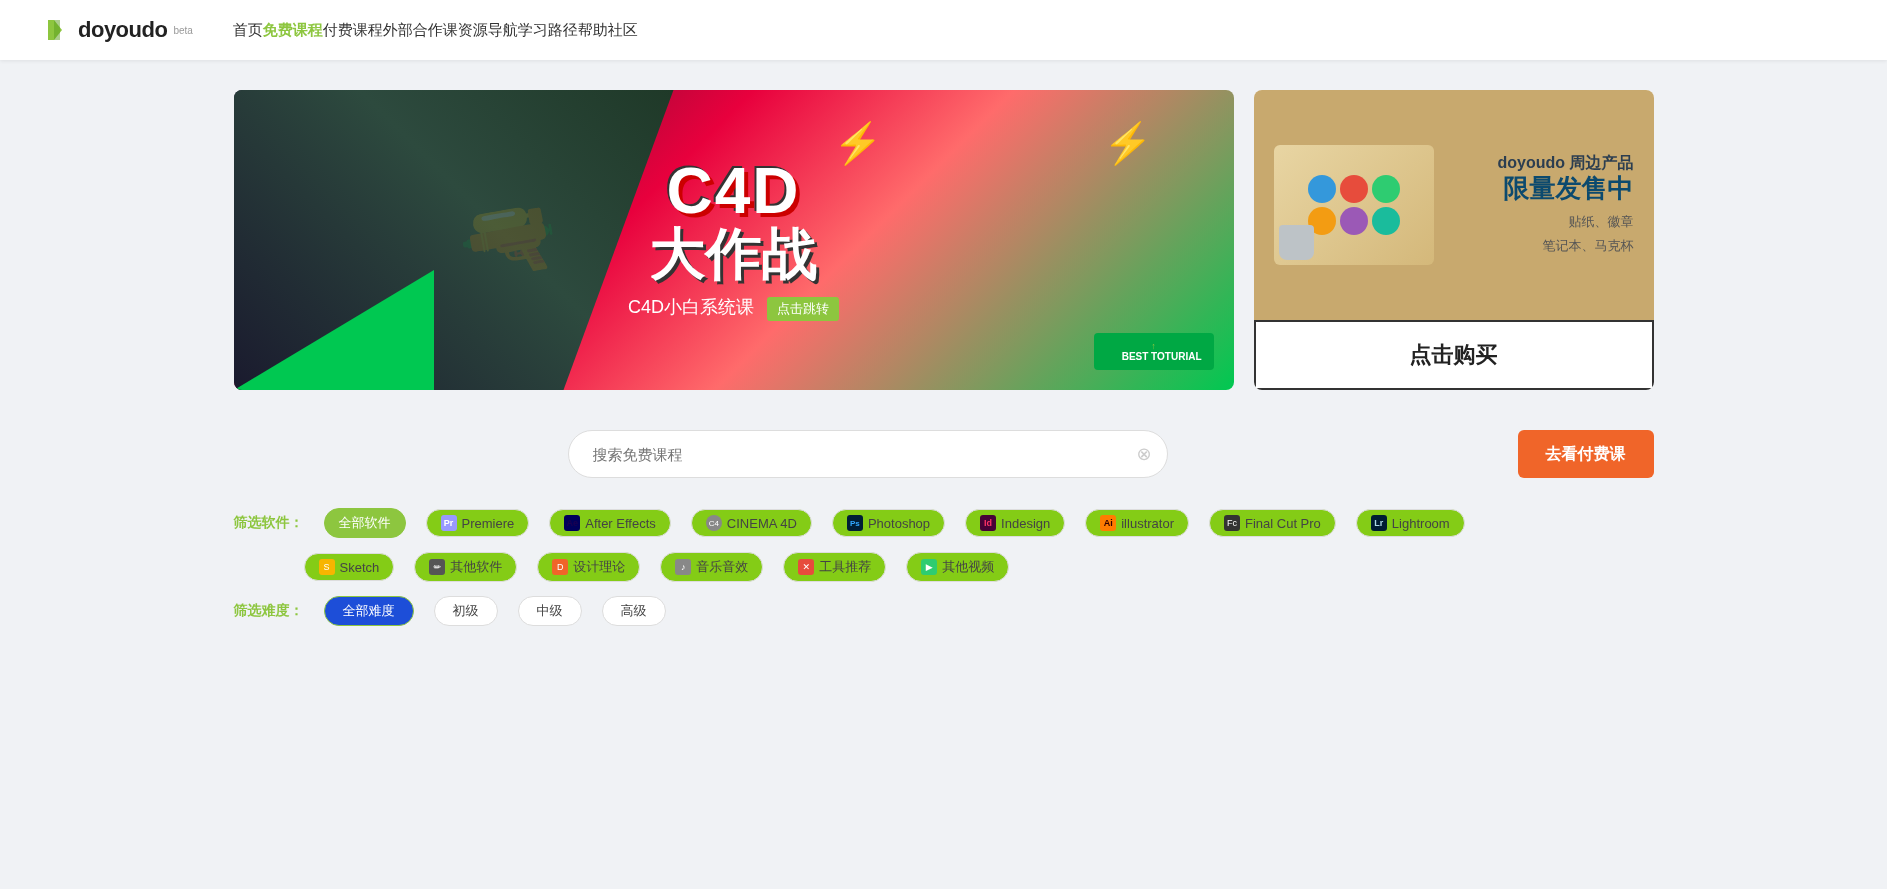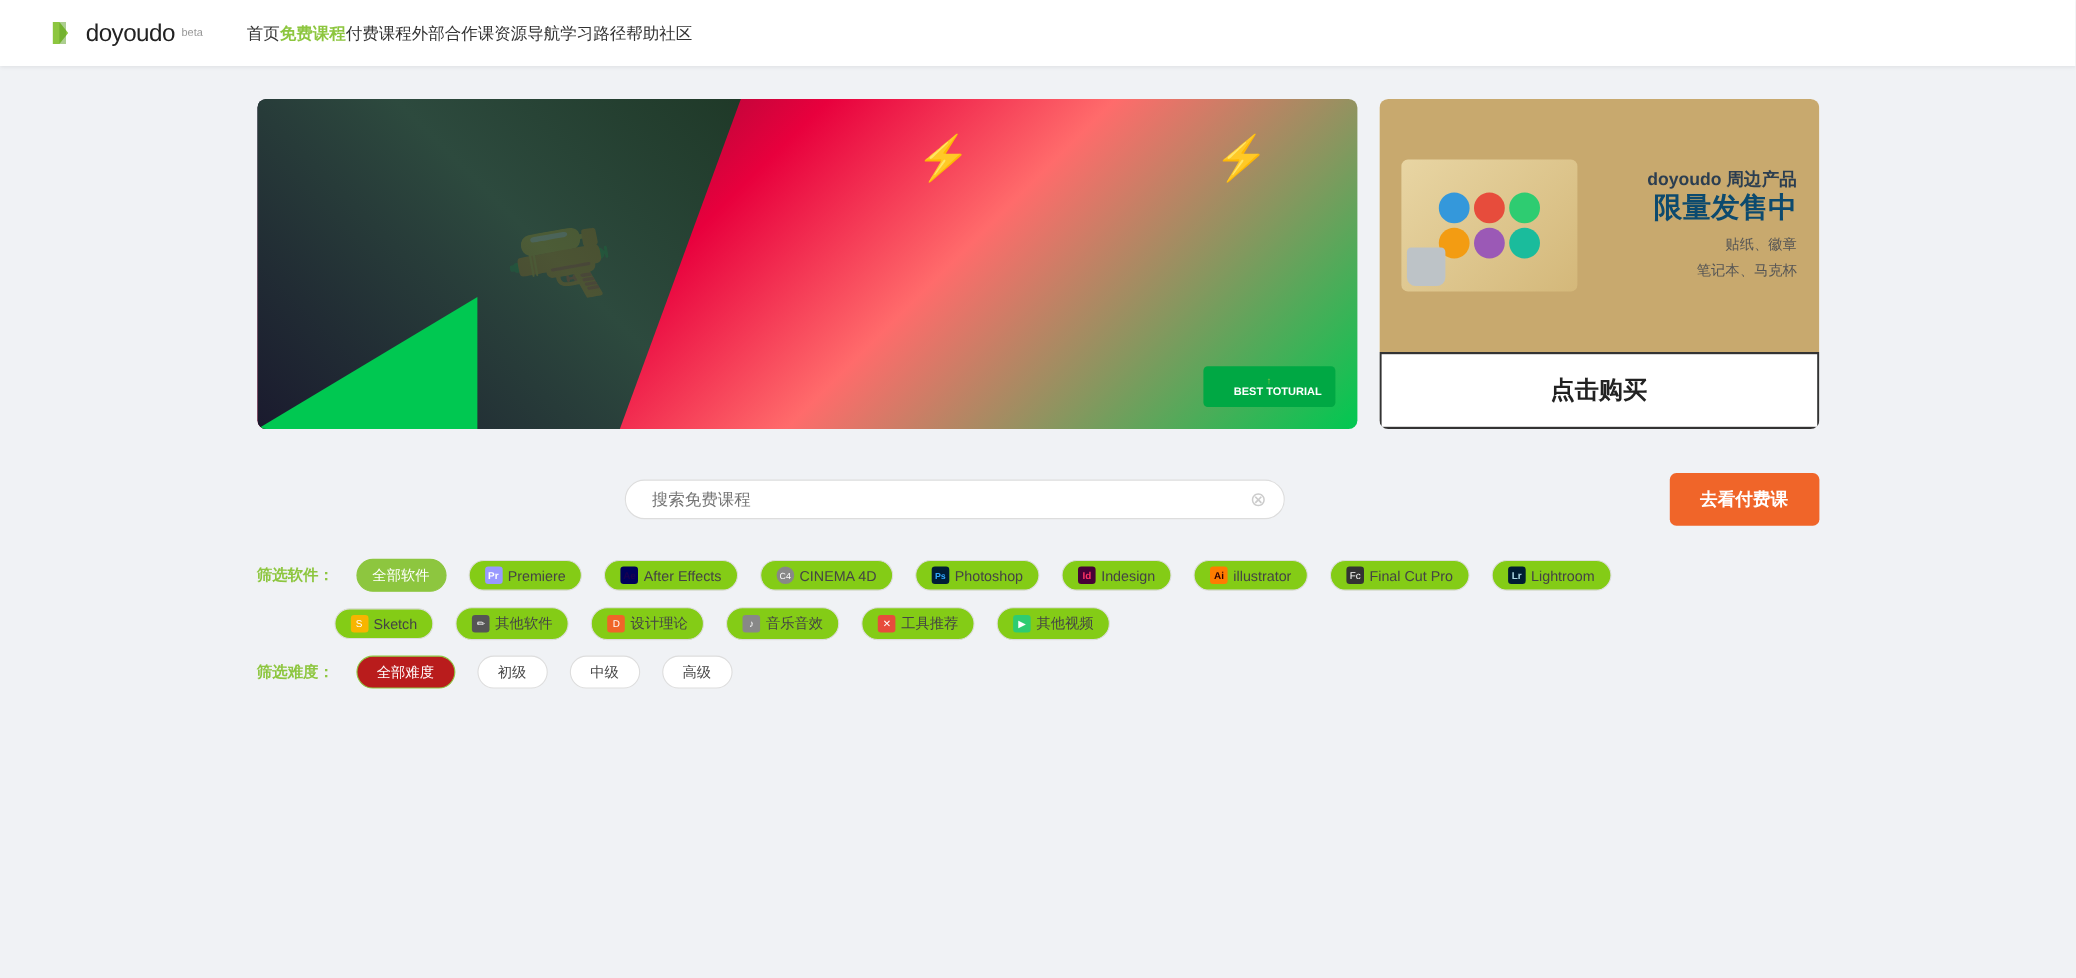--- a/index.html
+++ b/index.html
@@ -19,21 +19,21 @@
       align-items: center;
       margin-right: 40px;
     }
     .logo-icon {
       width: 32px;
       height: 32px;
       margin-right: 6px;
     }
     .logo-text {
       font-size: 22px;
-      font-weight: normal;
+      font-weight: bold;
       color: #222;
       letter-spacing: -0.5px;
     }
     .logo-beta {
       font-size: 10px;
       color: #999;
       margin-left: 6px;
       vertical-align: super;
     }
     nav {
@@ -228,21 +228,21 @@
       background: #fff;
     }
     .search-box {
       flex: 1;
       max-width: 600px;
       position: relative;
       margin: 0 auto;
     }
     .search-input {
       width: 100%;
-      height: 36px;
+      height: 48px;
       border: 1px solid #ddd;
       border-radius: 24px;
       padding: 0 50px 0 24px;
       font-size: 15px;
       color: #333;
       background: #fff;
       outline: none;
     }
     .search-clear {
       position: absolute;
@@ -349,21 +349,21 @@
     .difficulty-tag {
       padding: 5px 18px;
       border-radius: 20px;
       border: 1px solid #ddd;
       font-size: 13px;
       color: #444;
       cursor: pointer;
       background: #fff;
     }
     .difficulty-tag.active {
-      background: #b91c1c;
+      background: #1d4ed8;
       color: #fff;
       border-color: #8dc63f;
     }
   </style>
 </head>
 <body>
 
 <header class="header">
   <div class="logo-area">
 
@@ -393,20 +393,28 @@
 
       <div class="gun-visual">
         <span class="gun-text">🔫</span>
       </div>
 
       <div class="bg-triangle"></div>
 
       <span class="lightning lightning-left">⚡</span>
       <span class="lightning lightning-right">⚡</span>
 
+      <div class="banner-content">
+        <div style="font-size:64px; font-weight:900; color:#fff; text-shadow: 4px 4px 0 #c00, -2px -2px 0 #333; line-height:1; letter-spacing:2px;">C4D</div>
+        <div style="font-size:56px; font-weight:900; color:#fff; text-shadow: 3px 3px 0 #333; line-height:1.1;">大作战</div>
+        <div style="margin-top:10px; font-size:18px; color:#fff;">
+          <span>C4D小白系统课</span>
+          <span class="banner-tag">点击跳转</span>
+        </div>
+      </div>
 
       <div class="bg-hexagon">
         <div style="font-size:9px; color:#8dc63f;">↑</div>
         <div style="font-size:10px;padding-left:16px;">BEST TOTURIAL</div>
       </div>
     </div>
 
     <div class="banner-right">
       <div class="banner-right-top">
 

